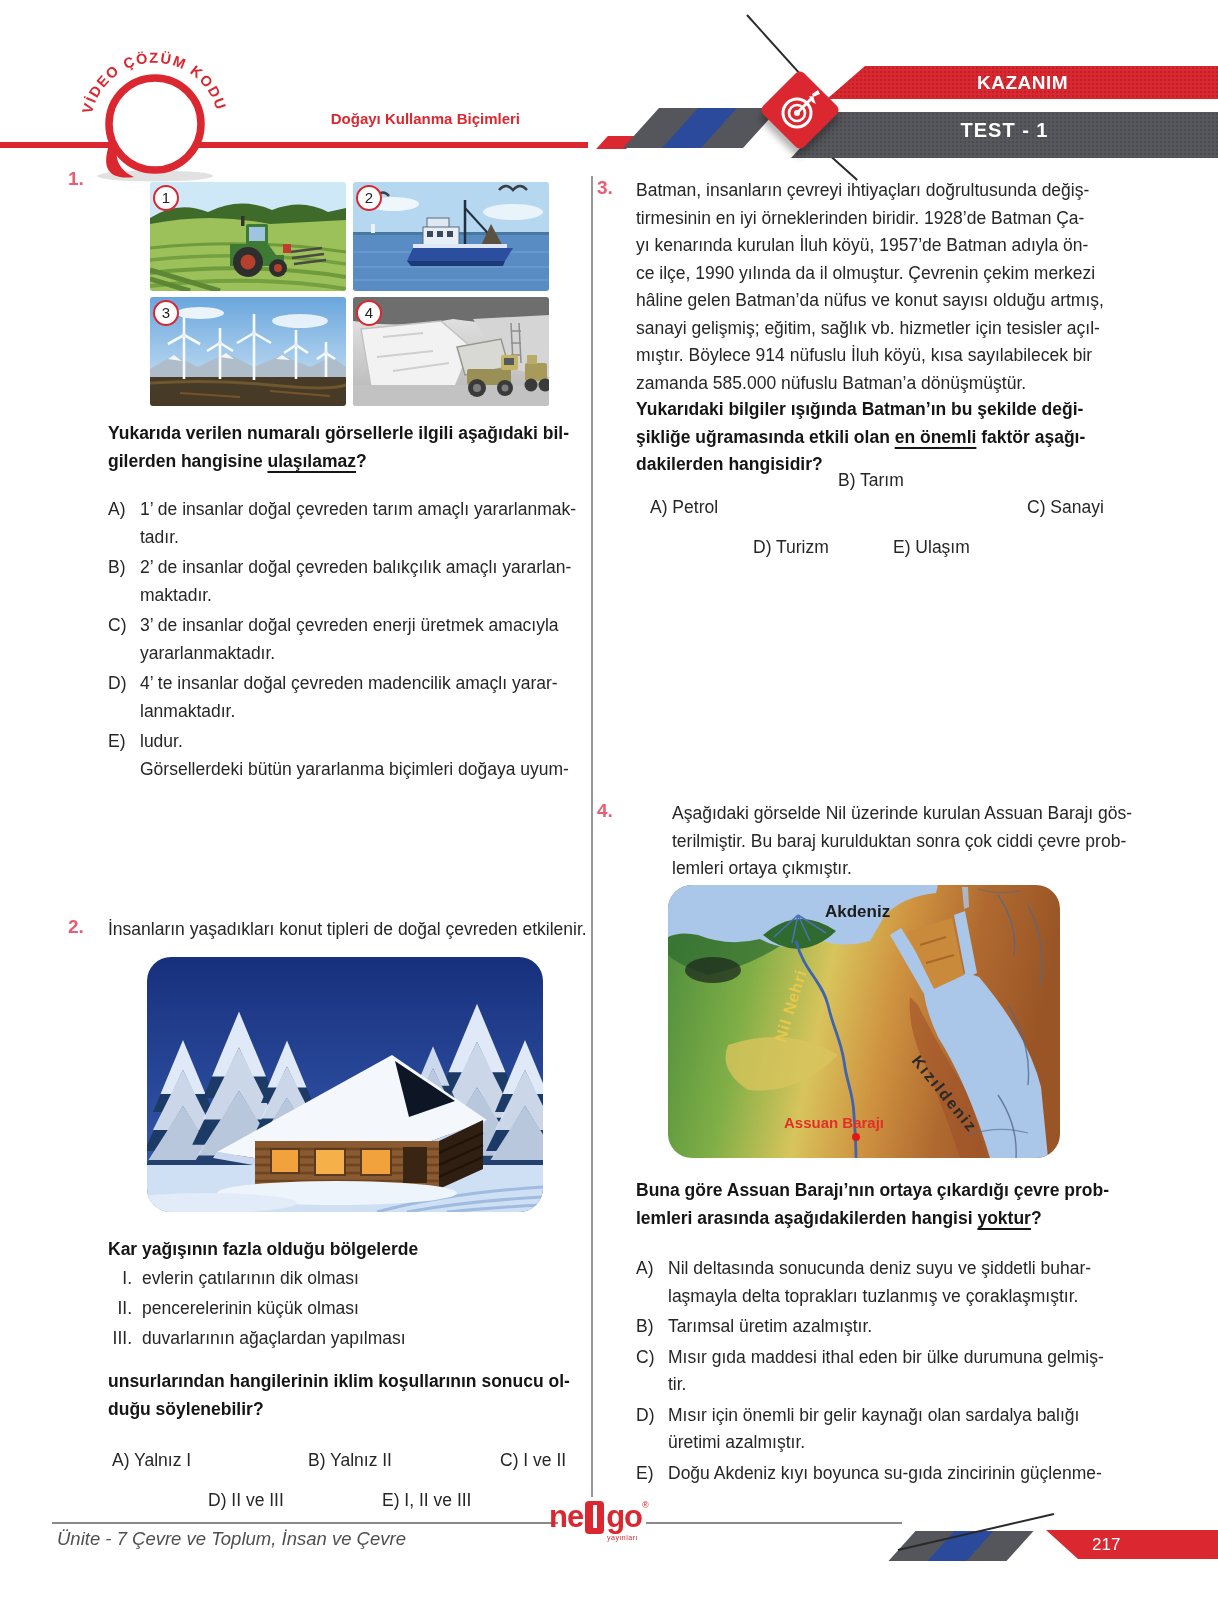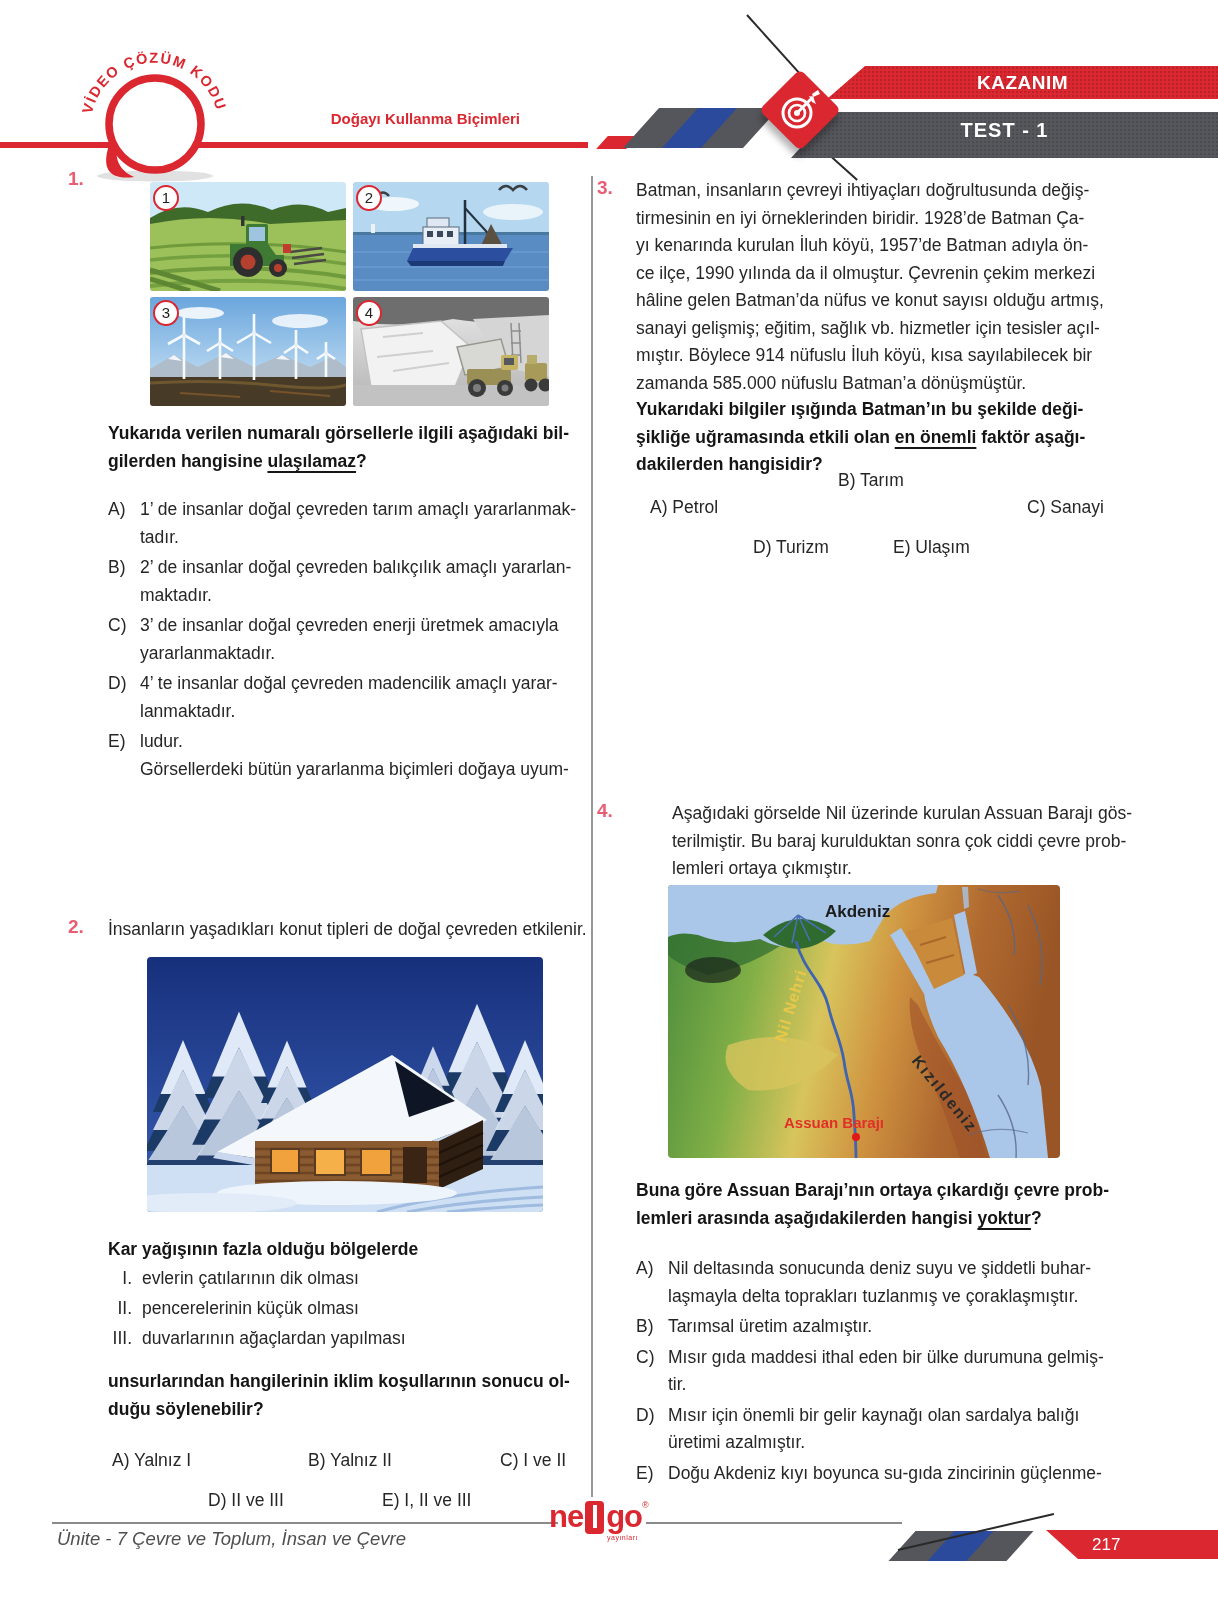--- a/index.html
+++ b/index.html
@@ -42,21 +42,21 @@
   .item .inum{width:24px;text-align:right;margin-right:10px;flex:none;}
 
   
   .imggrid{left:150px;top:182px;width:399px;display:grid;grid-template-columns:196px 196px;gap:6px 7px;}
   .cell{position:relative;width:196px;height:109px;border-radius:3px;overflow:hidden;
         box-shadow:inset 0 0 0 2px rgba(255,255,255,.85);}
   .cell svg{display:block;}
   .img-badge{position:absolute;left:3px;top:3px;width:22px;height:22px;background:#fff;
              border:2.5px solid #da2730;border-radius:50%;text-align:center;line-height:22px;
              font-size:15px;color:#222;}
-  .photo{border-radius:4px;overflow:hidden;}
+  .photo{border-radius:24px;overflow:hidden;}
 
   
   .rule-l{left:52px;top:1522px;width:506px;height:2px;background:#8a8a8a;}
   .rule-m{left:646px;top:1522px;width:256px;height:2px;background:#8a8a8a;}
   .unit{left:57px;top:1528px;font-size:18.5px;font-style:italic;color:#4f4f4f;}
   .divider{left:591px;top:176px;width:2px;height:1321px;background:#979797;}
   .f-g1{left:902px;top:1531px;width:40px;height:30px;background:#55565b;}
   .f-bl{left:941px;top:1531px;width:40px;height:30px;background:#2b4a9b;}
   .f-g2{left:980px;top:1531px;width:40px;height:30px;background:#55565b;}
   .f-ln{left:898px;top:1549px;width:160px;transform:rotate(-13deg);}

